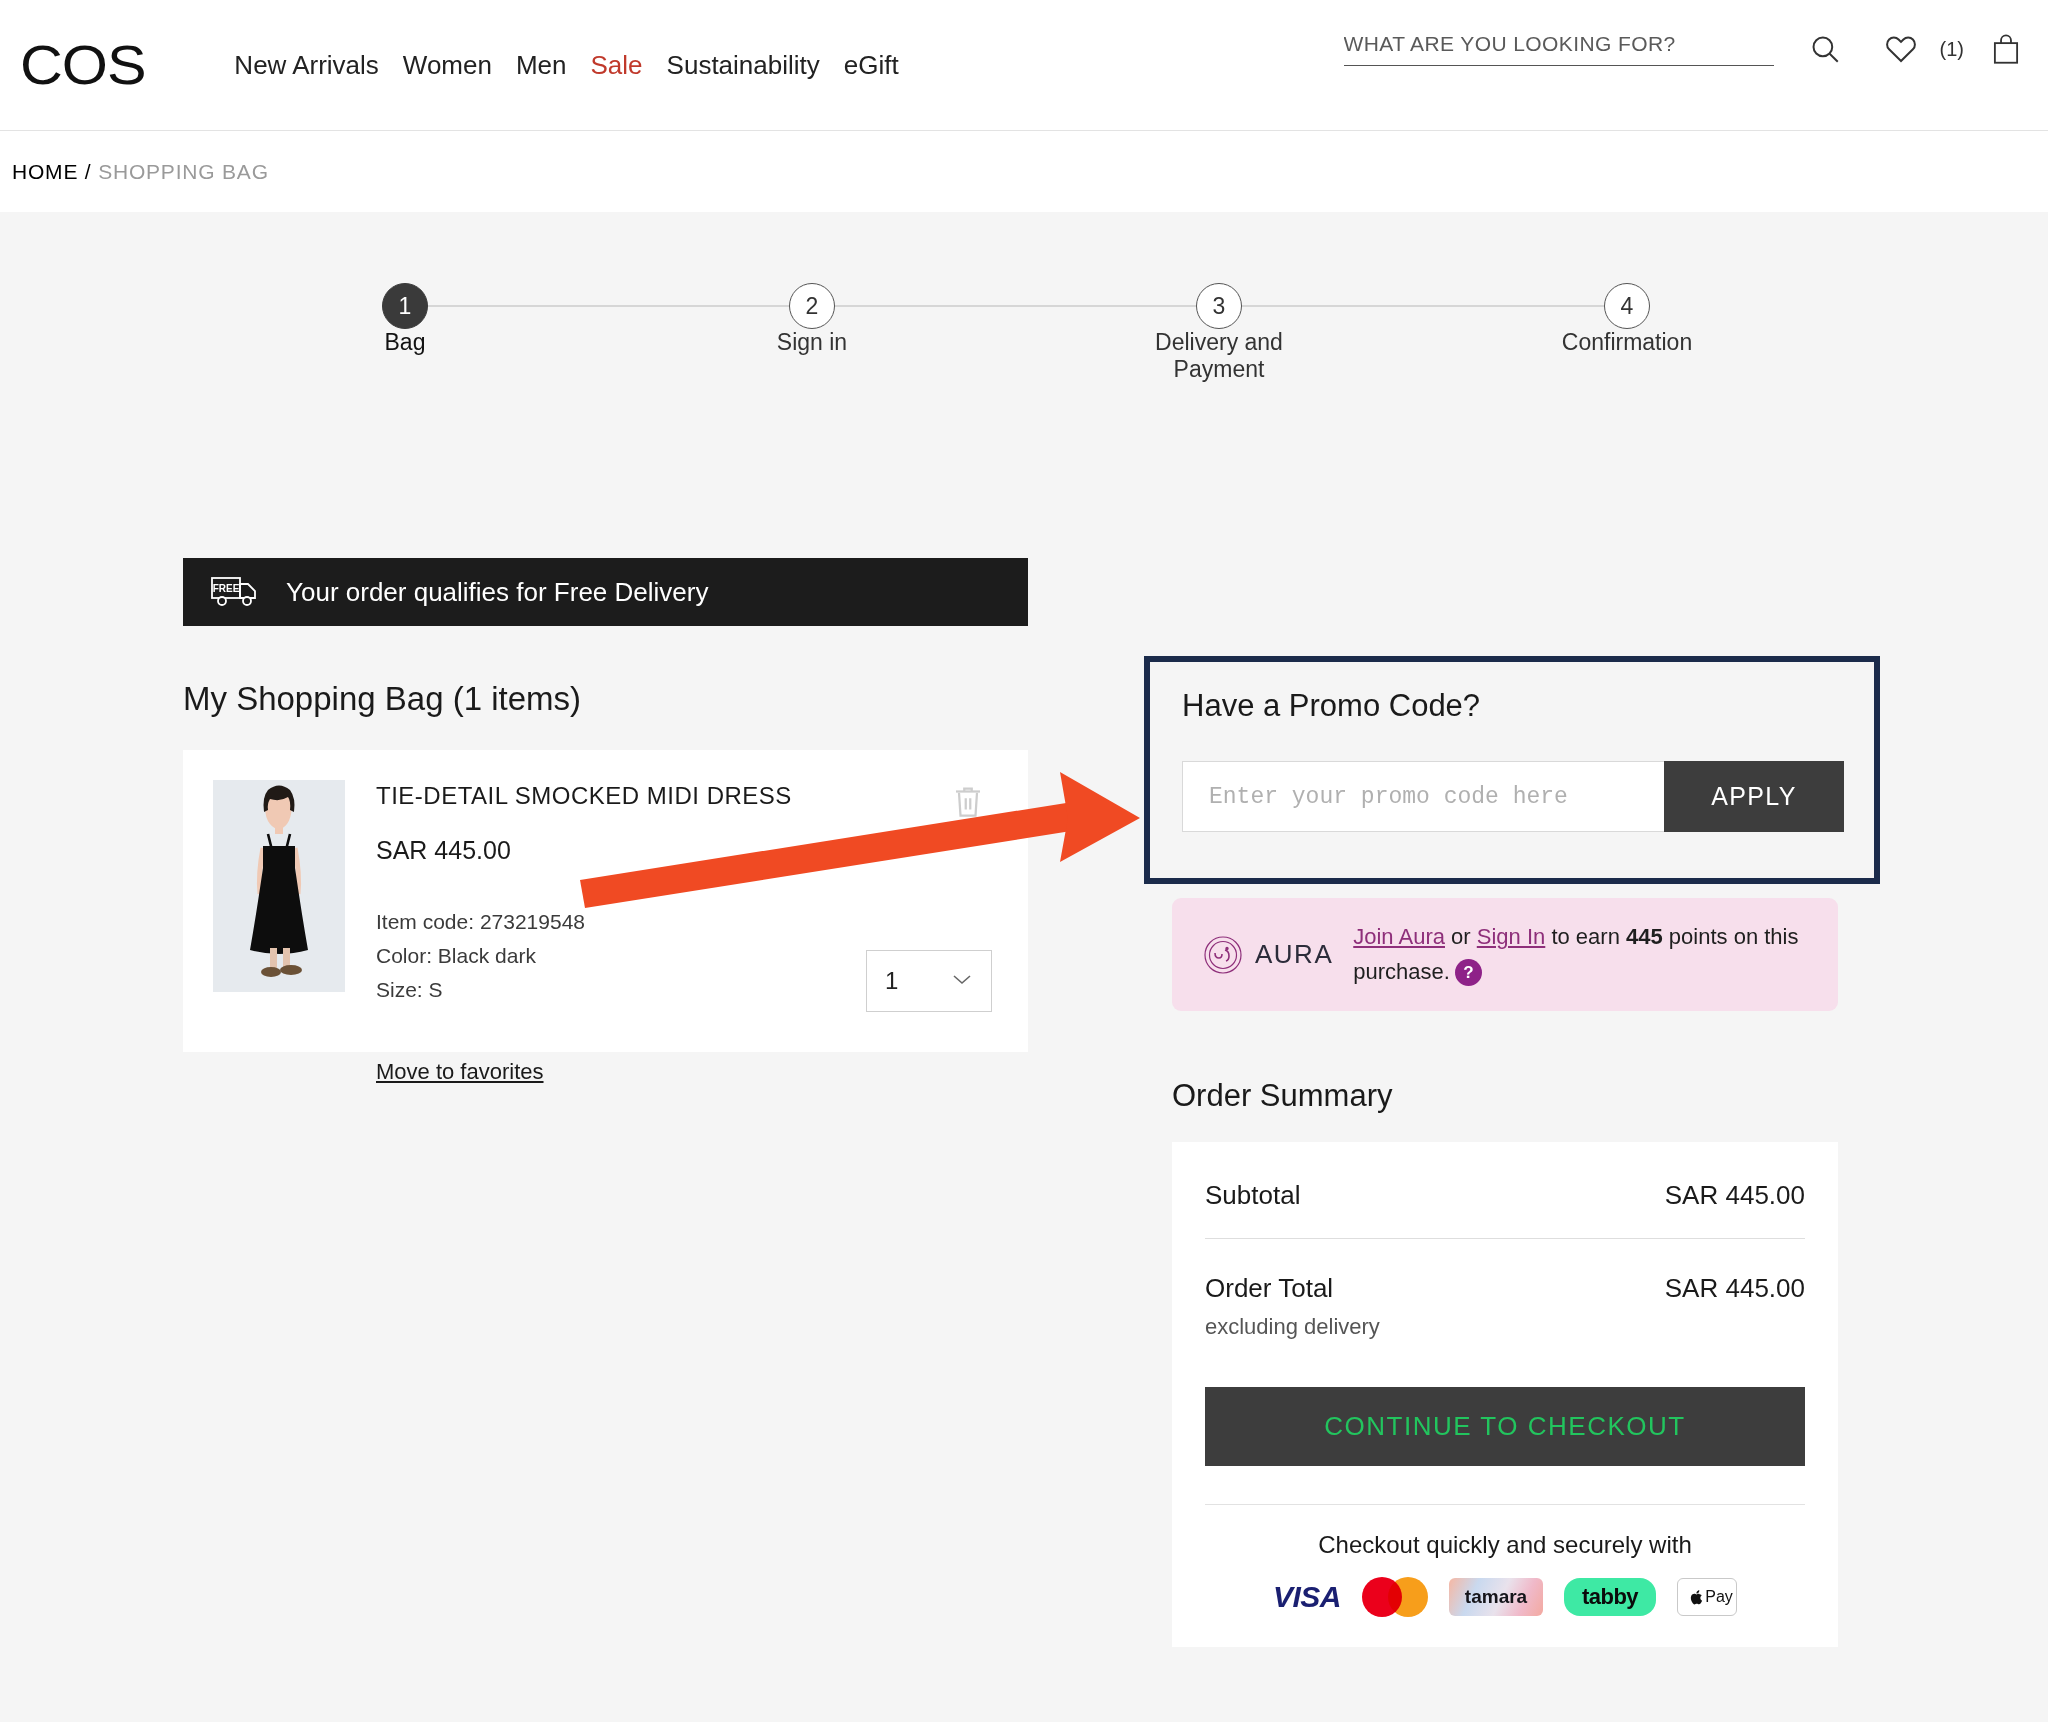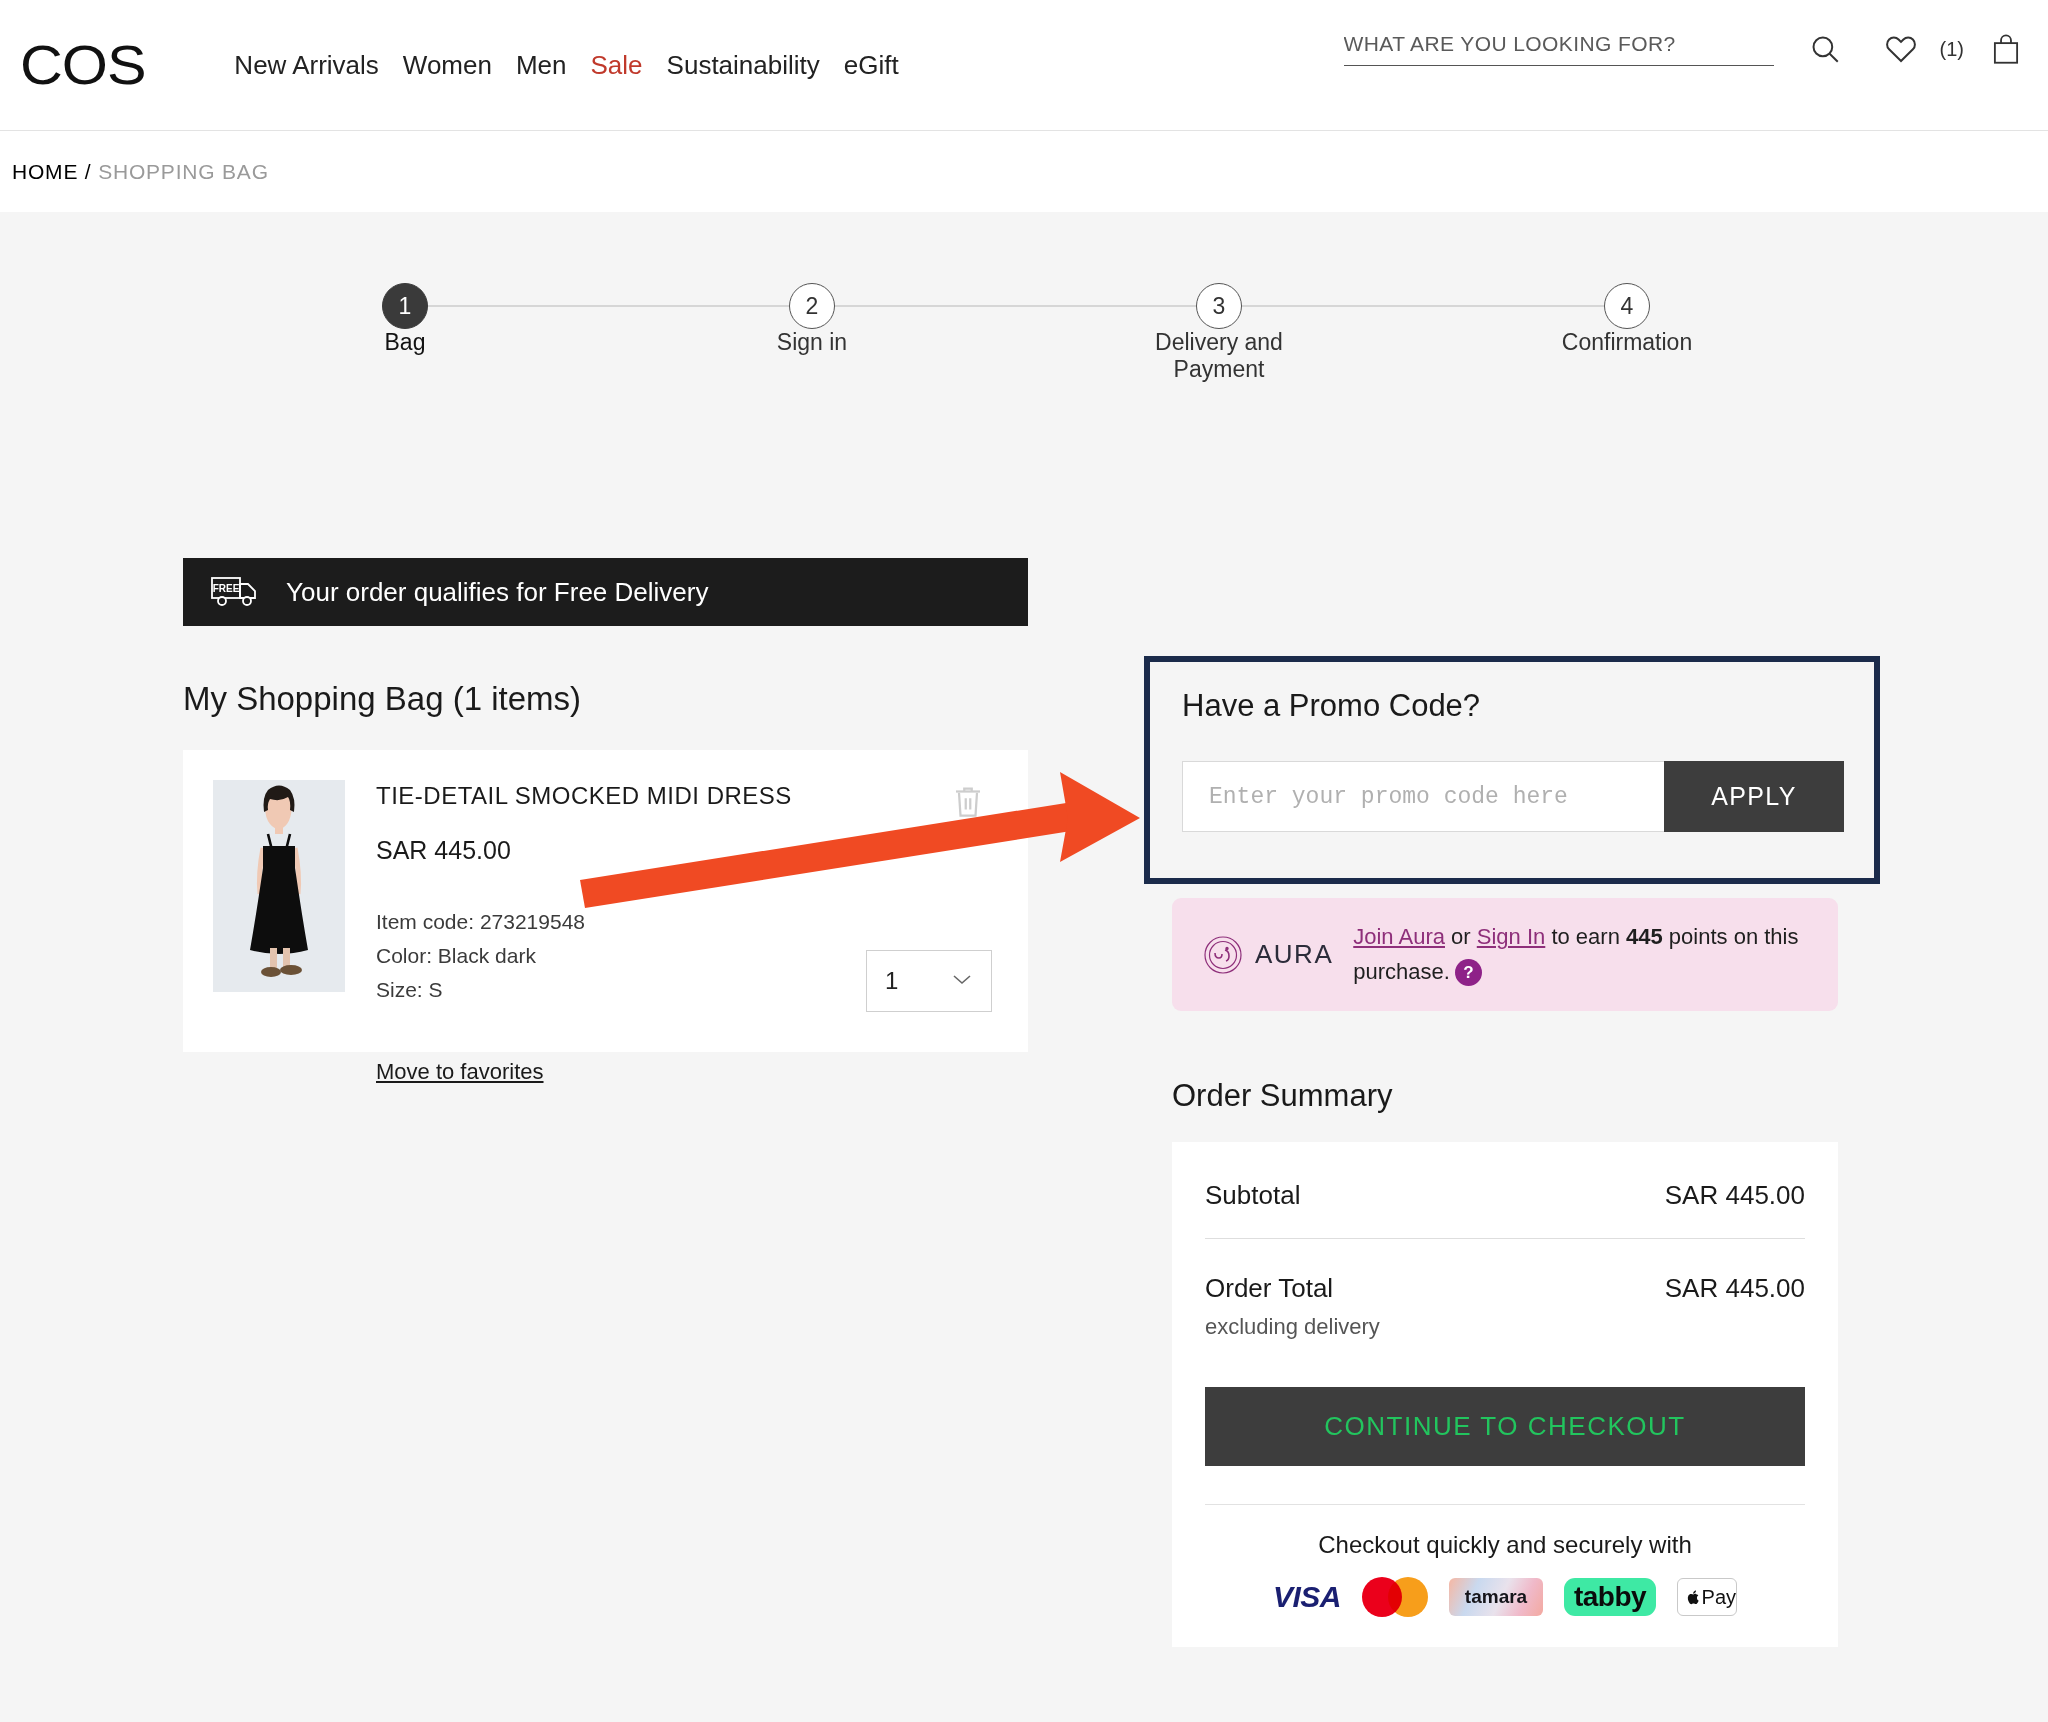--- a/index.html
+++ b/index.html
@@ -202,28 +202,28 @@
   .logo-mc .c1, .logo-mc .c2 { position: absolute; top: 0; width: 40px; height: 40px; border-radius: 50%; }
   .logo-mc .c1 { left: 0; background: #eb001b; }
   .logo-mc .c2 { right: 0; background: #f79e1b; mix-blend-mode: multiply; }
   .logo-tamara {
     width: 94px; height: 38px; border-radius: 6px;
     background: linear-gradient(115deg,#f6b7a3 0%, #c9d9ef 28%, #e9e2ec 55%, #f0b9c9 78%, #f3a9a0 100%);
     display: flex; align-items: center; justify-content: center;
     font-size: 19px; font-weight: bold; color: #15151a;
   }
   .logo-tabby {
-    width: 92px; height: 38px; border-radius: 11px; background: #3ee9a4;
+    width: 92px; height: 38px; border-radius: 16px; background: #3ee9a4;
     display: flex; align-items: center; justify-content: center;
-    font-size: 28px; font-weight: bold; color: #0b0b0b; letter-spacing: -.5px;
+    font-size: 22px; font-weight: bold; color: #0b0b0b; letter-spacing: -.5px;
   }
   .logo-apay {
     width: 60px; height: 38px; border: 1px solid #c9c9c9; border-radius: 6px; background: #fff;
     display: flex; align-items: center; justify-content: center; gap: 2px;
-    font-size: 20px; color: #111; padding-left: 9px;
+    font-size: 16px; color: #111; padding-left: 9px;
   }
 </style>
 </head>
 <body>
 
 <div class="page">
 
   <div class="white-band"></div>
   <div class="header">
     <div class="logo">COS</div>

